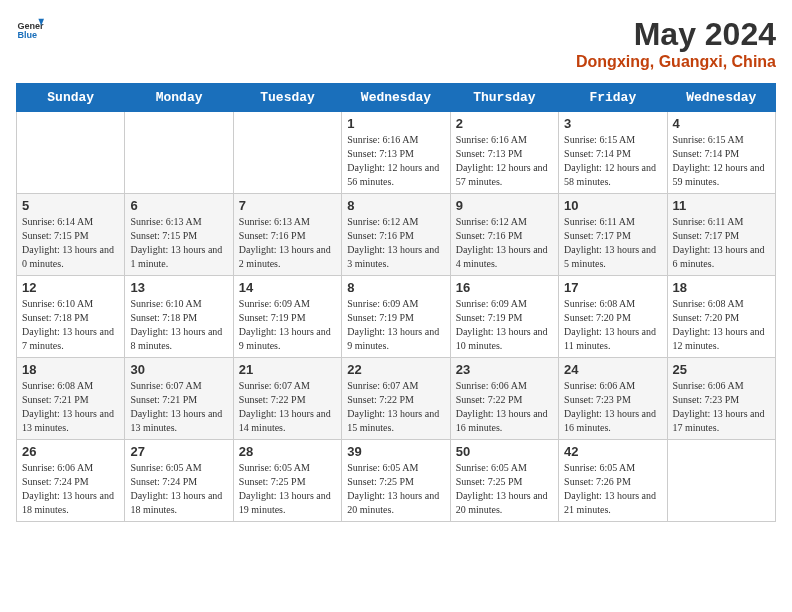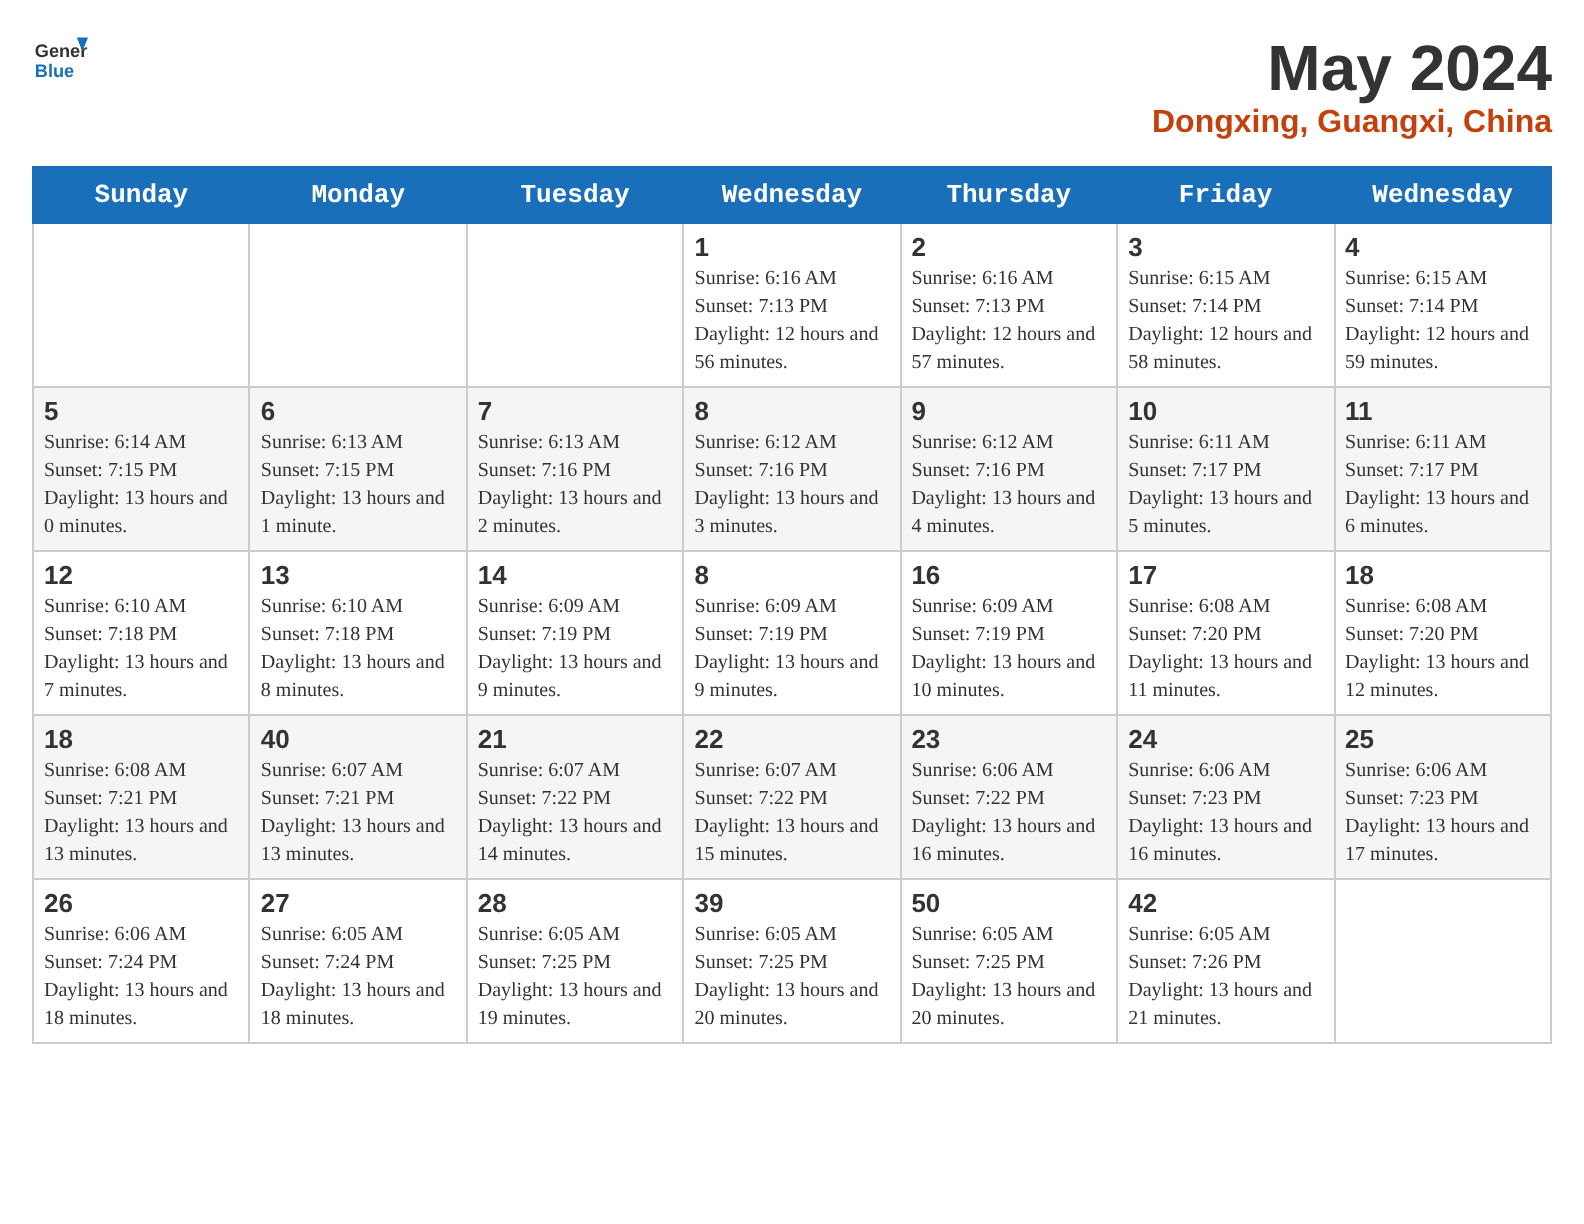--- a/index.html
+++ b/index.html
@@ -229,21 +229,21 @@
         </td>
       </tr>
       <tr>
         <td>
           <div class="day-number">18</div>
           <div class="day-info" style="white-space: pre-wrap;">Sunrise: 6:08 AM
 Sunset: 7:21 PM
 Daylight: 13 hours and 13 minutes.</div>
         </td>
         <td>
-          <div class="day-number">40</div>
+          <div class="day-number">30</div>
           <div class="day-info" style="white-space: pre-wrap;">Sunrise: 6:07 AM
 Sunset: 7:21 PM
 Daylight: 13 hours and 13 minutes.</div>
         </td>
         <td>
           <div class="day-number">21</div>
           <div class="day-info" style="white-space: pre-wrap;">Sunrise: 6:07 AM
 Sunset: 7:22 PM
 Daylight: 13 hours and 14 minutes.</div>
         </td>

